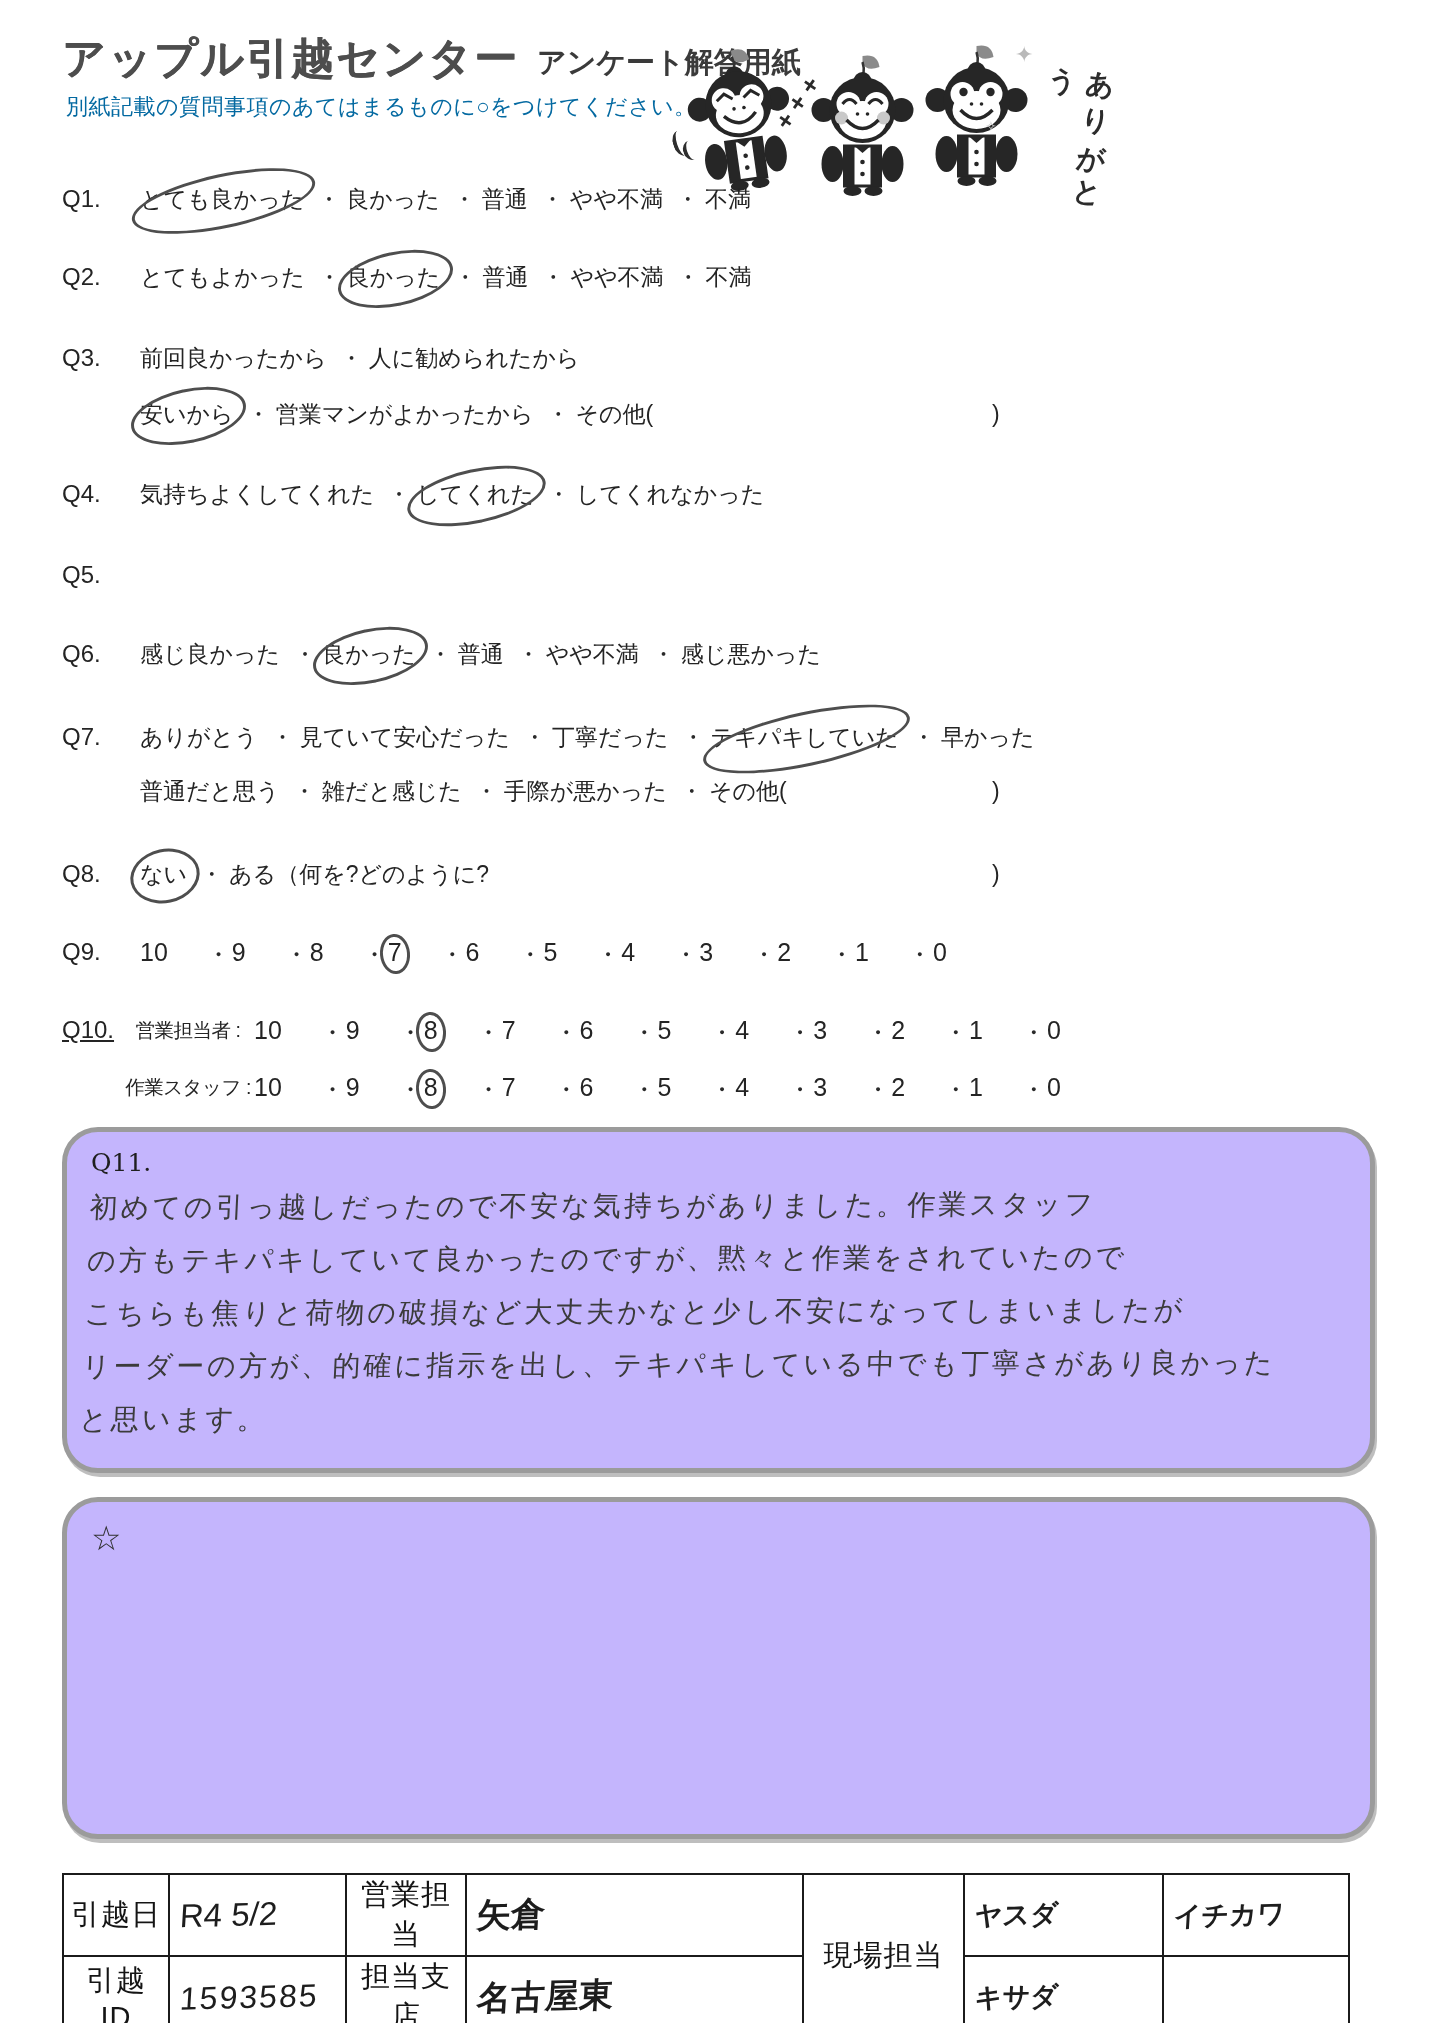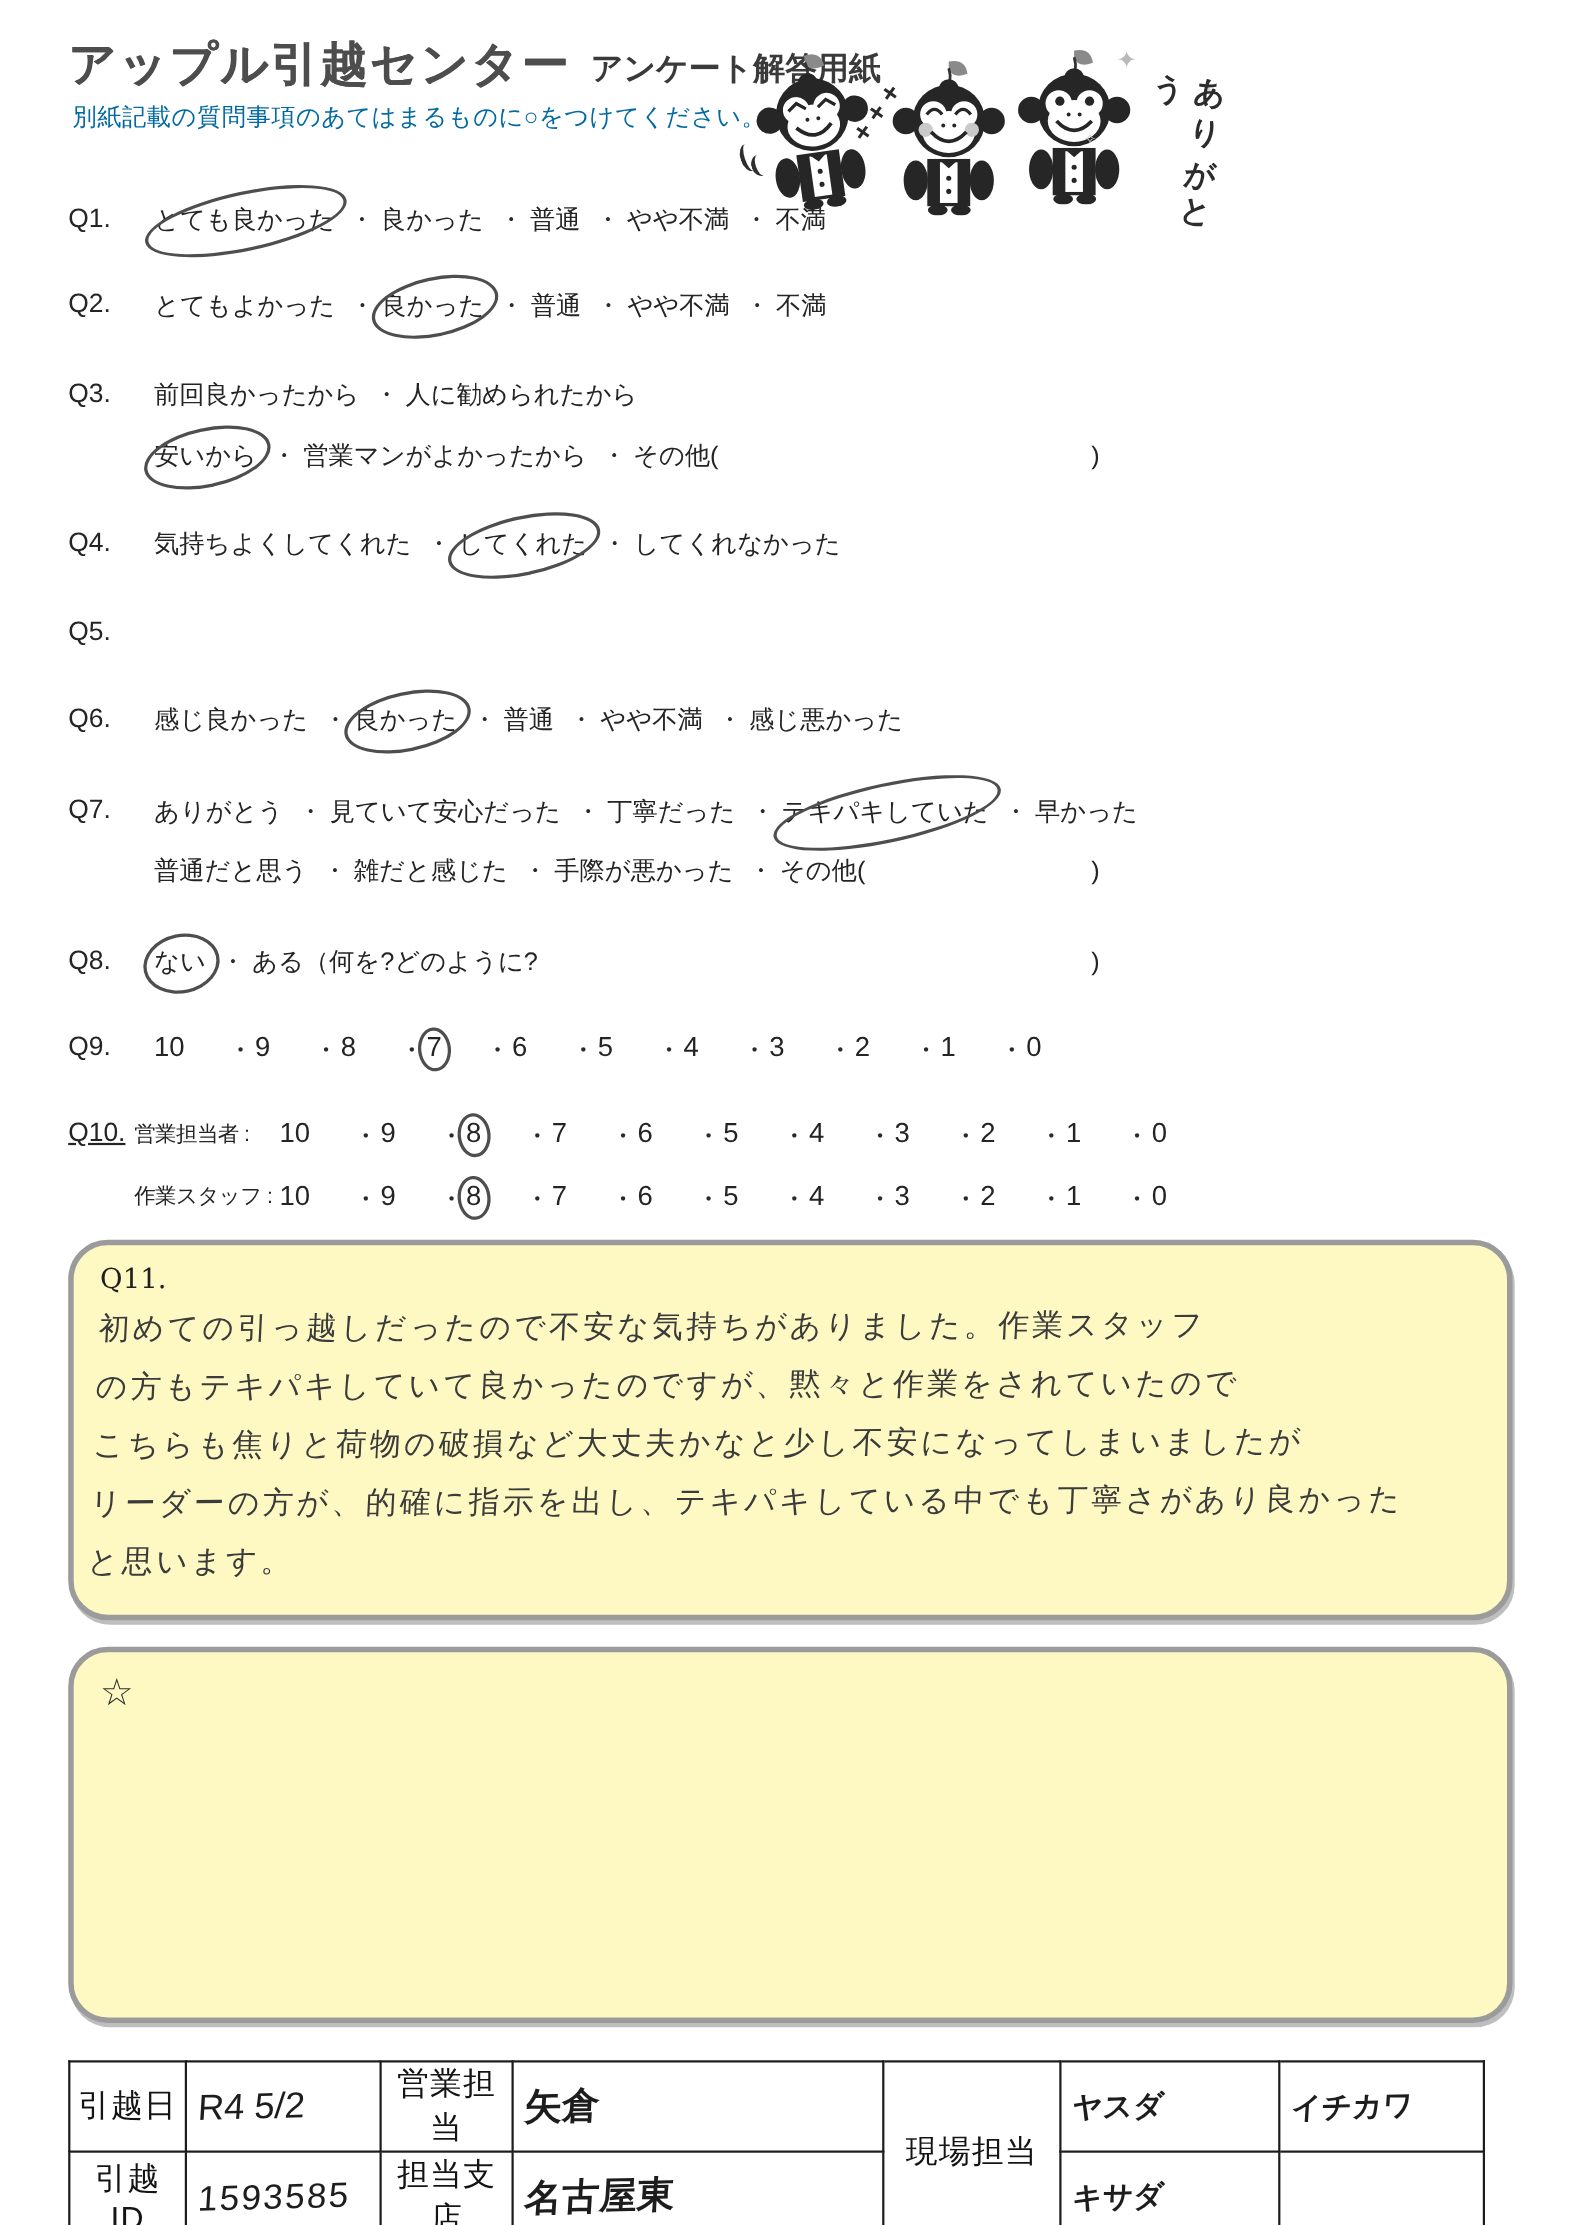--- a/index.html
+++ b/index.html
@@ -30,35 +30,35 @@
   .sp2{left:300px;top:84px;font-size:14px;color:#cfcfcf;}
   .sp3{left:408px;top:40px;font-size:13px;color:#d4d4d4;}
   .thanks{position:absolute;left:352px;top:14px;height:160px;writing-mode:vertical-rl;
           font-size:28px;font-weight:bold;color:#2c2c2c;letter-spacing:5px;transform:rotate(7deg);}
 
   
   .q-row{position:absolute;left:62px;width:1315px;display:flex;align-items:center;
          font-size:23px;color:#242424;height:34px;}
   .q-id{flex:none;width:78px;font-size:24px;}
   .q-id.tight{width:60px;text-decoration:underline;}
-  .q-prefix{flex:none;width:132px;font-size:19.5px;letter-spacing:-0.5px;white-space:nowrap;}
+  .q-prefix{flex:none;width:132px;font-size:19.5px;letter-spacing:-0.5px;white-space:nowrap;text-align:center;}
   .opts{display:flex;align-items:center;}
   .opt{position:relative;white-space:nowrap;}
   .opt + .opt{margin-left:42px;text-align:center;}
   .opt + .opt::before{content:"・";position:absolute;left:-29px;color:#2a2a2a;}
   .nums{font-size:25px;gap:28px;}
   .nums .opt + .opt{margin-left:36px;}
   .nums .opt + .opt::before{left:-26px;}
   .close{position:absolute;left:930px;font-size:23px;}
   .circled::after{content:"";position:absolute;left:-10px;right:-13px;top:-10px;bottom:-13px;
                   border:3px solid #4e4e4e;border-radius:50%;transform:rotate(-12deg);}
   .nums .circled::after{left:-8px;right:-8px;top:-4px;bottom:-7px;transform:rotate(-5deg);}
 
   
-  .round-box{position:absolute;left:62px;width:1313px;box-sizing:border-box;background:#fef9c3;
+  .round-box{position:absolute;left:62px;width:1313px;box-sizing:border-box;background:#c4b5fd;
              border:5px solid #9b9b9b;border-radius:36px;
              box-shadow:2px 4px 0 rgba(125,125,125,0.5);}
   #q11-box{top:1127px;height:346px;padding:16px 24px 0 24px;}
   #extra-box{top:1497px;height:342px;padding:16px 24px 0 24px;}
   .q11-label{font-family:"DejaVu Serif",serif;font-size:25px;color:#1f1f1f;}
   .hw-lines{margin-top:4px;transform:rotate(-0.2deg) skewX(-3deg);transform-origin:left top;}
   .hw-line{font-size:28px;line-height:53px;color:#3b3b3b;letter-spacing:3px;white-space:nowrap;}
   .star{font-size:34px;color:#2f2f2f;}
 
   

